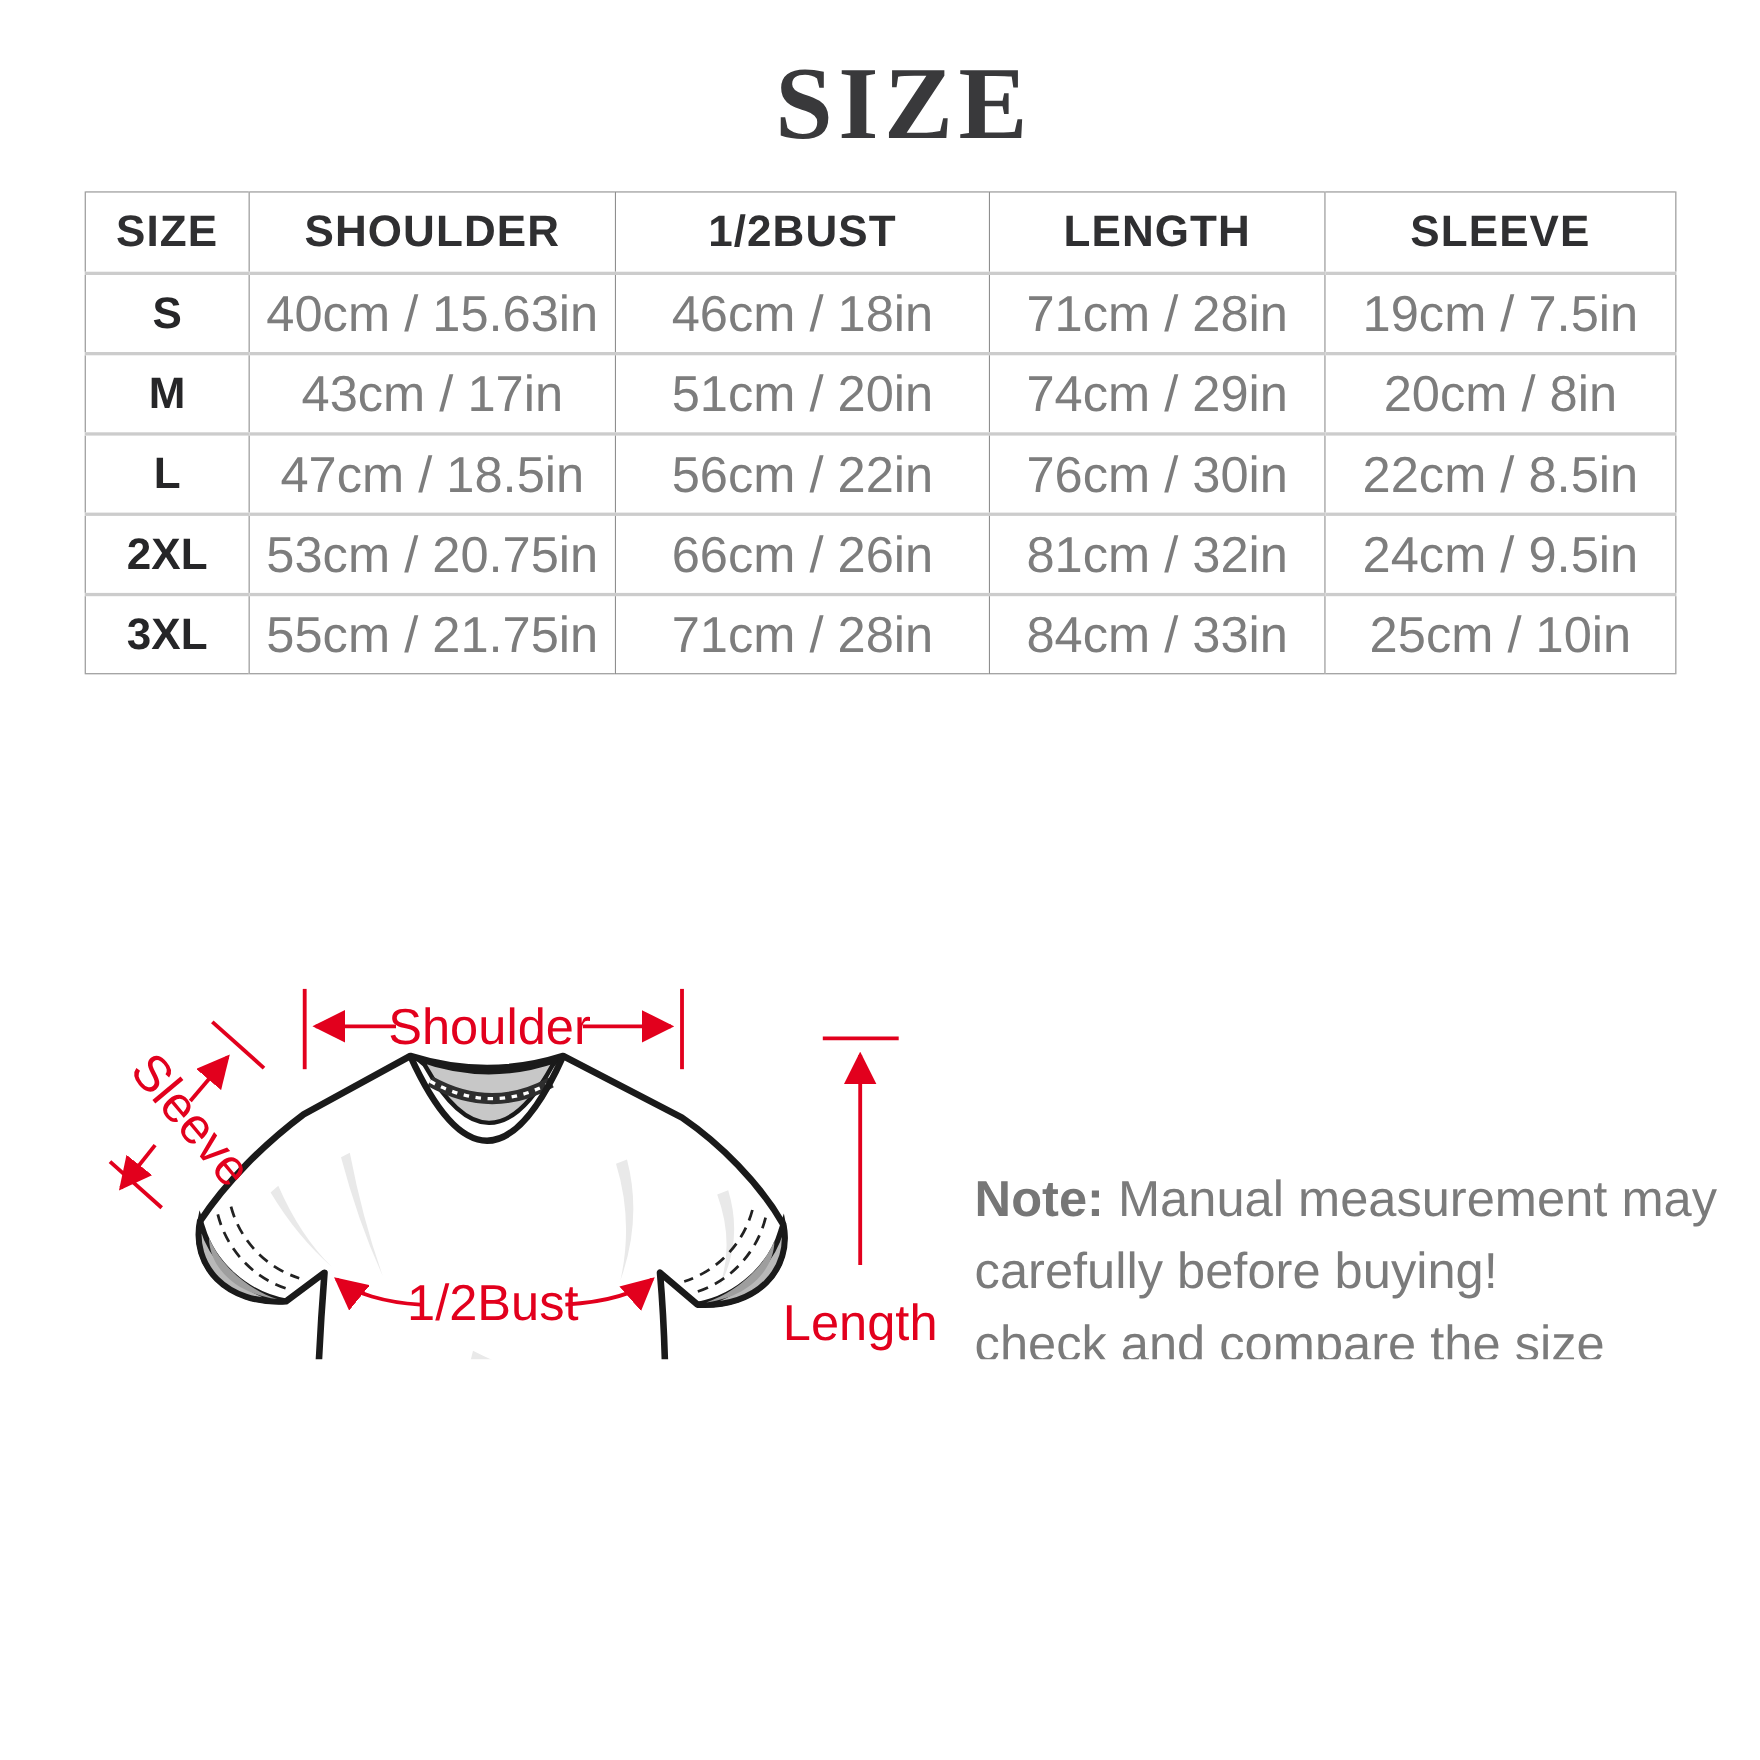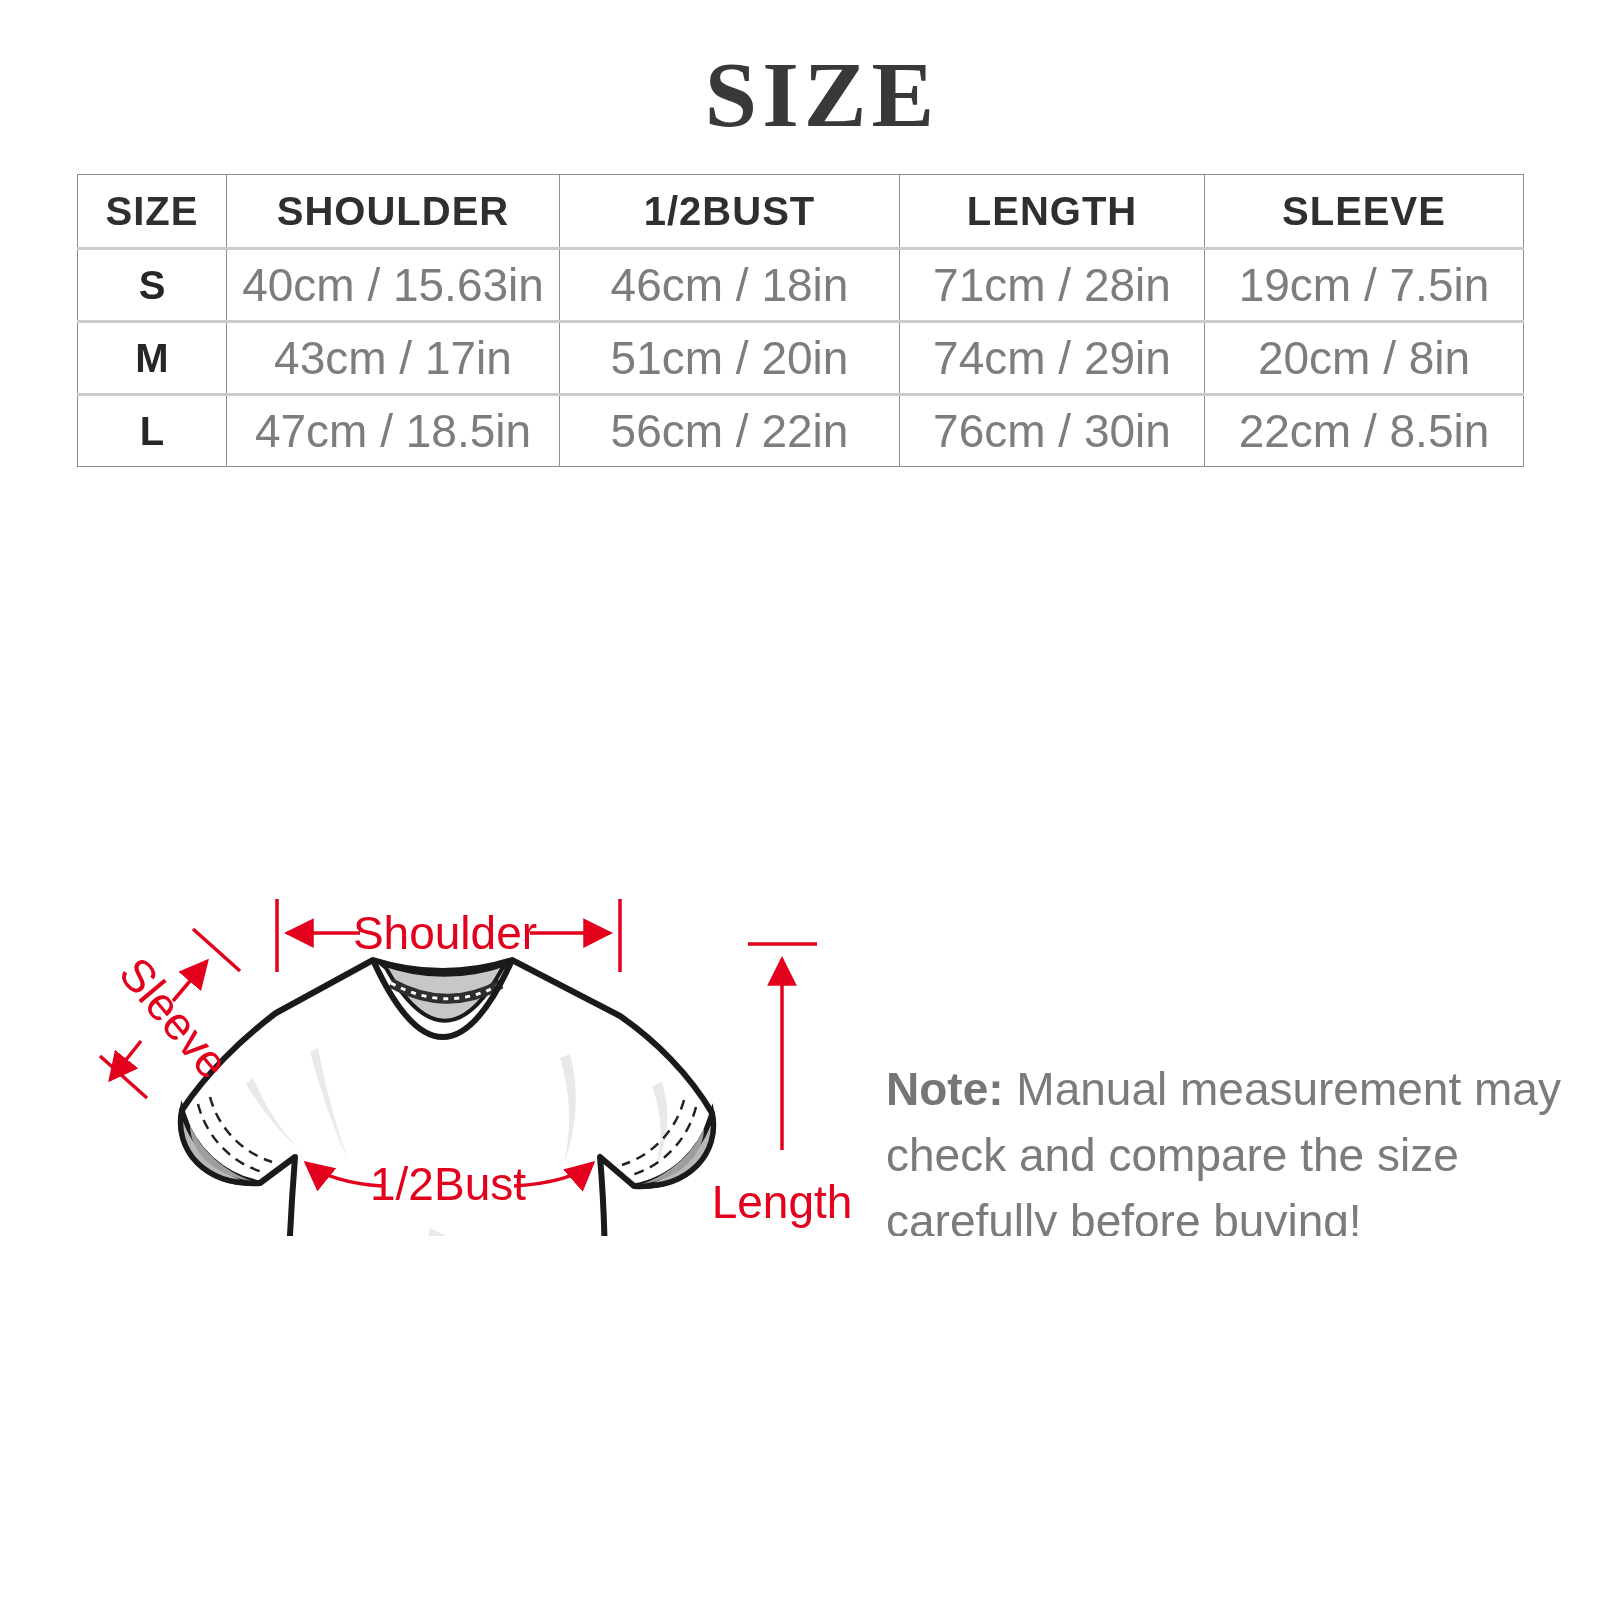--- a/index.html
+++ b/index.html
@@ -73,20 +73,34 @@
       <td>51cm / 20in</td>
       <td>74cm / 29in</td>
       <td>20cm / 8in</td>
     </tr>
     <tr class="data">
       <td class="sz">L</td>
       <td>47cm / 18.5in</td>
       <td>56cm / 22in</td>
       <td>76cm / 30in</td>
       <td>22cm / 8.5in</td>
+    </tr>
+    <tr class="data">
+      <td class="sz">2XL</td>
+      <td>53cm / 20.75in</td>
+      <td>66cm / 26in</td>
+      <td>81cm / 32in</td>
+      <td>24cm / 9.5in</td>
+    </tr>
+    <tr class="data">
+      <td class="sz">3XL</td>
+      <td>55cm / 21.75in</td>
+      <td>71cm / 28in</td>
+      <td>84cm / 33in</td>
+      <td>25cm / 10in</td>
     </tr>
   </tbody>
     </table>
 
   <svg class="diagram-svg" width="800" height="720" viewBox="60 840 800 720">
     <defs>
       <marker id="arr" viewBox="0 0 10 10" refX="9" refY="5" markerWidth="8.5" markerHeight="8.5" orient="auto-start-reverse">
         <path d="M0,0 L10,5 L0,10 z" fill="#e2001d"></path>
       </marker>
     </defs>
@@ -166,17 +180,17 @@
     </g>
 
     <text class="red-label" x="445" y="949" text-anchor="middle">Shoulder</text>
     <text class="red-label" transform="translate(162,1028) rotate(50)" text-anchor="middle">Sleeve</text>
     <text class="red-label" x="448" y="1200" text-anchor="middle">1/2Bust</text>
     <text class="red-label" x="782" y="1218" text-anchor="middle">Length</text>
   </svg>
 
   <div class="note">
     <div class="line"><b>Note:</b><span> Manual measurement may</span></div>
+    <div class="line">carefully before buying!</div>
     <div class="line">check and compare the size</div>
-    <div class="line">carefully before buying!</div>
   </div>
 
 </div>
 
 </body></html>

